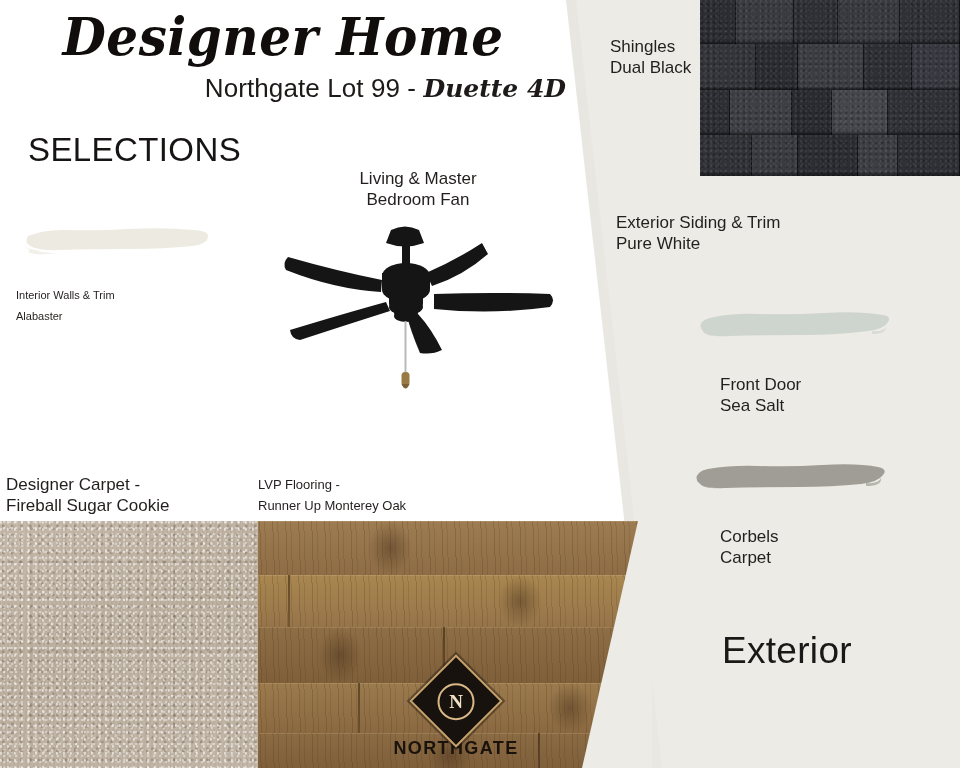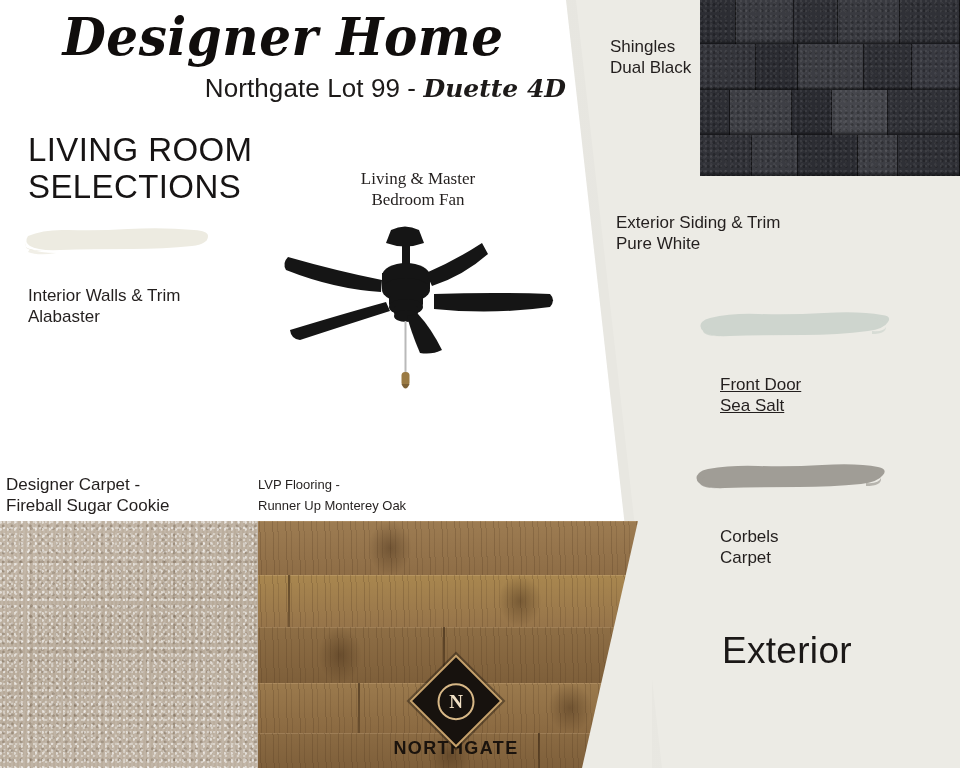--- a/index.html
+++ b/index.html
@@ -46,32 +46,32 @@
   
   .section-heading{
     position:absolute;top:131px;left:28px;width:320px;
     font-size:33px;line-height:37px;font-weight:400;color:#171414;
     letter-spacing:0.4px;
   }
 
   
   .fan-label{
     position:absolute;top:168px;left:318px;width:200px;text-align:center;
-    font-size:17px;line-height:21px;color:#231f1e;font-family:Liberation Serif, serif;
+    font-size:17px;line-height:21px;color:#231f1e;
   }
   .fan-wrap{position:absolute;top:218px;left:258px;width:325px;height:200px;}
   .fan-wrap svg{display:block;width:100%;height:100%;}
 
   
   .swatch-alabaster{
     position:absolute;top:227px;left:22px;width:188px;height:31px;
   }
   .label-alabaster{
-    position:absolute;top:285px;left:28px;width:240px;
-    font-size:17px;line-height:21px;color:#231f1e;
+    position:absolute;top:285px;left:16px;width:240px;
+    font-size:11px;line-height:21px;color:#231f1e;
   }
 
   
   .stroke{position:relative;}
   .stroke svg{display:block;width:100%;height:100%;}
 
   
   .label-carpet{
     position:absolute;top:474px;left:6px;width:250px;
     font-size:17px;line-height:21px;color:#231f1e;
@@ -184,21 +184,21 @@
   }
 
   .label-siding{
     position:absolute;top:212px;left:616px;width:300px;
     font-size:17px;line-height:21px;color:#231f1e;
   }
 
   .swatch-seasalt{position:absolute;top:312px;left:700px;width:190px;height:30px;}
   .label-seasalt{
     position:absolute;top:374px;left:720px;width:240px;
-    font-size:17px;line-height:21px;color:#231f1e;text-decoration:underline;
+    font-size:17px;line-height:21px;color:#231f1e;
   }
 
   .swatch-acier{position:absolute;top:464px;left:696px;width:190px;height:30px;}
   .label-acier{
     position:absolute;top:526px;left:720px;width:240px;
     font-size:17px;line-height:21px;color:#231f1e;
   }
 
   .exterior-heading{
     position:absolute;top:629px;left:722px;width:220px;
@@ -217,21 +217,20 @@
   <div class="right-panel-edge"></div>
 
   <div class="header">
     <div class="script-title">Designer Home</div>
     <div class="subtitle-row">
       <span>Northgate Lot 99 - </span><span class="subtitle-script">Duette 4D</span>
     </div>
   </div>
 
   <div class="section-heading">
-    <div>LIVING ROOM</div>
     <div>SELECTIONS</div>
   </div>
 
   <div class="fan-label">
     <div>Living &amp; Master</div>
     <div>Bedroom Fan</div>
   </div>
 
   <div class="fan-wrap">
     <svg viewBox="0 0 325 200" xmlns="http://www.w3.org/2000/svg">

